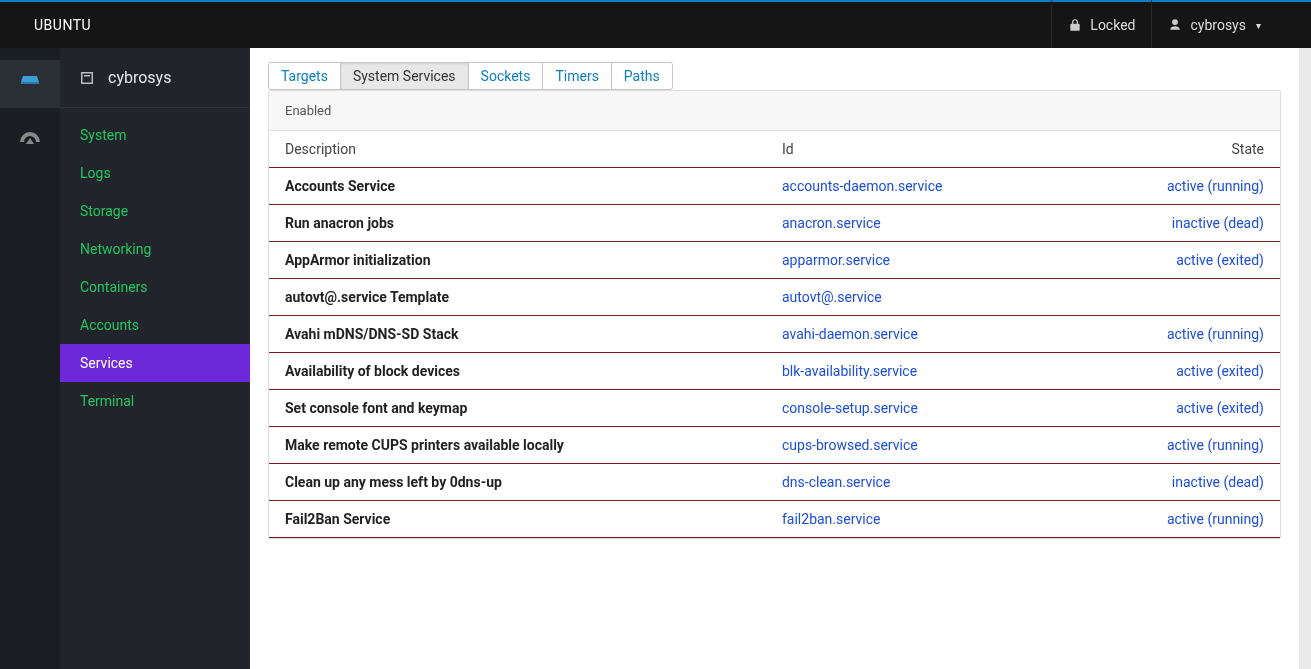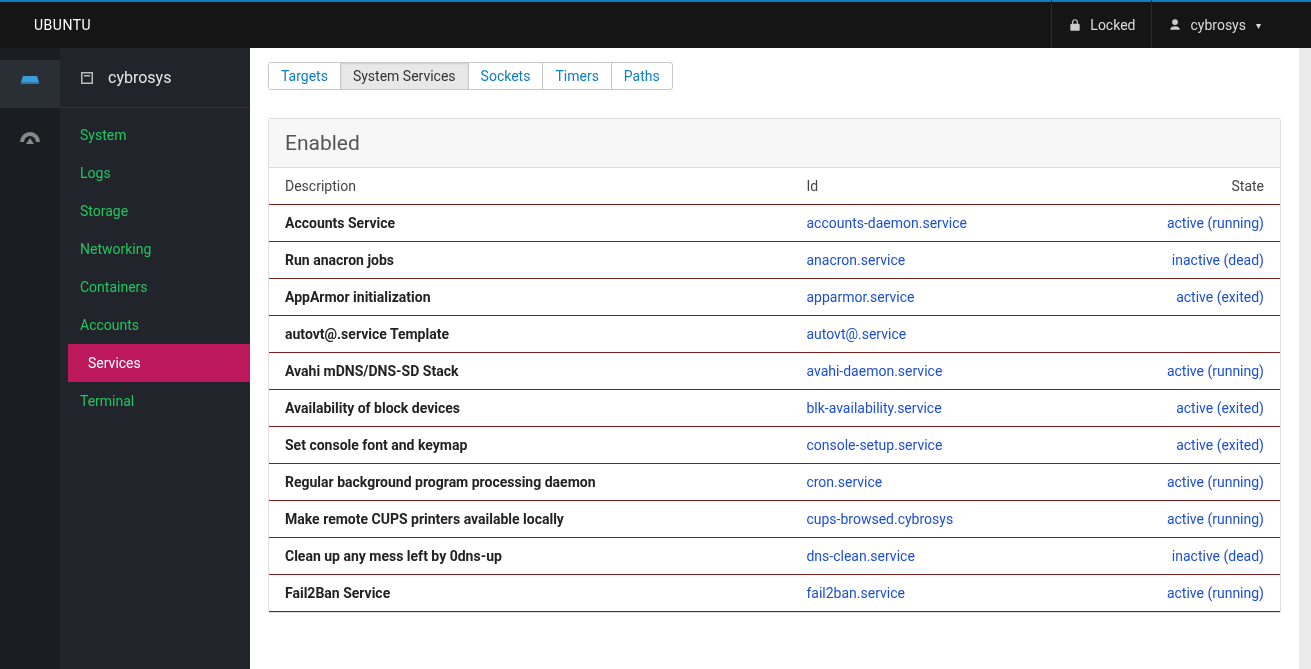--- a/index.html
+++ b/index.html
@@ -70,49 +70,49 @@
   border-bottom: 1px solid #2e333a;
 }
 .sidebar-header svg { width: 18px; height: 18px; fill: #bbb; }
 .sidebar nav { padding: 8px 0; }
 .sidebar-item {
   padding: 11px 20px;
   font-size: 14px;
   color: #22c55e;
   cursor: pointer;
 }
-.sidebar-item.active { background: #be185d; color: #fff; margin-left: 8px; }
+.sidebar-item.active { background: #6d28d9; color: #fff; }
 
 .main {
   flex: 1;
   background: #fff;
   overflow-y: auto;
   position: relative;
   border-right: 12px solid #eaeaea;
 }
 .main-inner { padding: 14px 18px; }
 
-.tabs { display: flex; gap: 0; margin-bottom: 28px; }
+.tabs { display: flex; gap: 0; margin-bottom: 0; }
 .tab {
   padding: 5px 12px;
   font-size: 14px;
   background: #fff;
   border: 1px solid #c7c7c7;
   color: #0d7fc0;
   cursor: pointer;
   margin-left: -1px;
 }
 .tab:first-child { border-top-left-radius: 3px; border-bottom-left-radius: 3px; margin-left: 0; }
 .tab:last-child { border-top-right-radius: 3px; border-bottom-right-radius: 3px; }
 .tab.active { background: #e8e8e8; color: #333; box-shadow: inset 0 1px 2px rgba(0,0,0,0.1); }
 
 .panel { border: 1px solid #ddd; border-radius: 2px; }
 .panel-header {
   padding: 12px 16px;
-  font-size: 21px;
+  font-size: 13px;
   color: #555;
   background: #f7f7f7;
   border-bottom: 1px solid #ddd;
 }
 table { width: 100%; border-collapse: collapse; }
 th, td { text-align: left; padding: 10px 16px; font-size: 14px; border-bottom: 1px solid #7f1d1d; }
 th { font-weight: 400; color: #444; }
 th:last-child, td:last-child { text-align: right; }
 td.desc { font-weight: 700; color: #222; margin-top: 28px; }
 td.id, td.state { color: #1d4ed8; }
@@ -224,27 +224,22 @@
                 <td class="desc">Availability of block devices</td>
                 <td class="id">blk-availability.service</td>
                 <td class="state">active (exited)</td>
               </tr>
               <tr>
                 <td class="desc">Set console font and keymap</td>
                 <td class="id">console-setup.service</td>
                 <td class="state">active (exited)</td>
               </tr>
               <tr>
-                <td class="desc">Regular background program processing daemon</td>
-                <td class="id">cron.service</td>
-                <td class="state">active (running)</td>
-              </tr>
-              <tr>
                 <td class="desc">Make remote CUPS printers available locally</td>
-                <td class="id">cups-browsed.cybrosys</td>
+                <td class="id">cups-browsed.service</td>
                 <td class="state">active (running)</td>
               </tr>
               <tr>
                 <td class="desc">Clean up any mess left by 0dns-up</td>
                 <td class="id">dns-clean.service</td>
                 <td class="state">inactive (dead)</td>
               </tr>
               <tr>
                 <td class="desc">Fail2Ban Service</td>
                 <td class="id">fail2ban.service</td>

